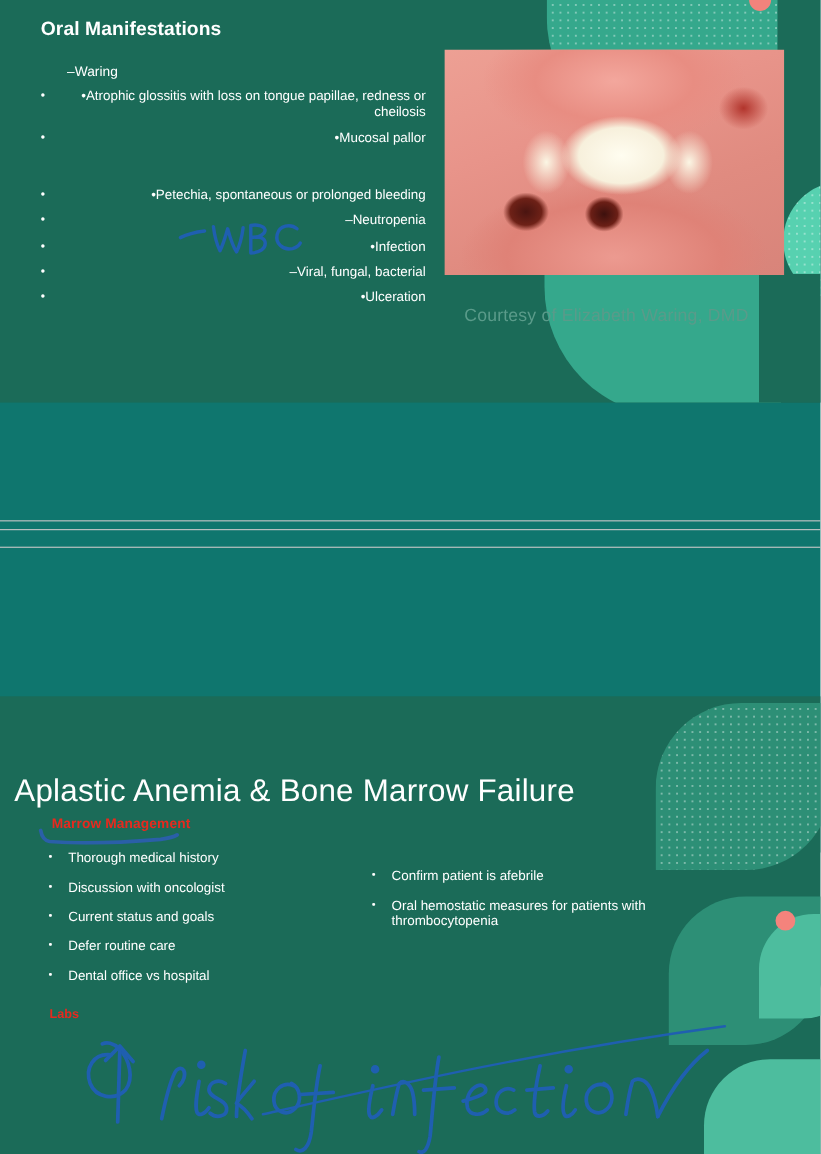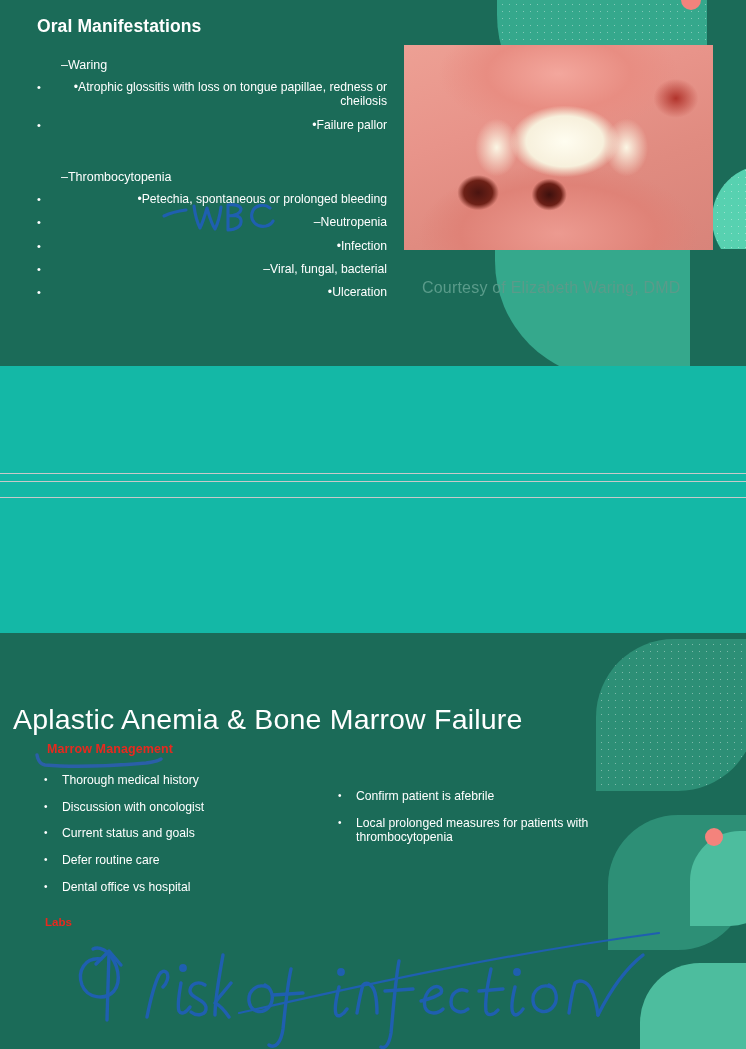--- a/index.html
+++ b/index.html
@@ -10,21 +10,21 @@
     height: 1049px;
     background: #ffffff;
     font-family: "Liberation Sans", sans-serif;
     overflow: hidden;
   }
 
   #page {
     position: relative;
     width: 746px;
     height: 775px;
-    background: #14b8a6;
+    background: #0f766e;
   }
 
   
   .slide {
     position: absolute;
     left: 0;
     width: 746px;
     background: #1b6b58;
     overflow: hidden;
   }
@@ -256,26 +256,25 @@
 
     <div class="bullet-block" id="oral-group-anemia">
       <div class="sub-head">–Waring</div>
 
       <div class="bullet-row">
         <span class="bdot">•</span>
         <span class="btext">•Atrophic glossitis with loss on tongue papillae, redness or cheilosis</span>
       </div>
       <div class="bullet-row">
         <span class="bdot">•</span>
-        <span class="btext">•Failure pallor</span>
+        <span class="btext">•Mucosal pallor</span>
       </div>
     </div>
 
     <div class="bullet-block" id="oral-group-thrombo">
-      <div class="sub-head">–Thrombocytopenia</div>
 
       <div class="bullet-row">
         <span class="bdot">•</span>
         <span class="btext">•Petechia, spontaneous or prolonged bleeding</span>
       </div>
       <div class="bullet-row">
         <span class="bdot">•</span>
         <span class="btext">–Neutropenia</span>
       </div>
       <div class="bullet-row">
@@ -350,21 +349,21 @@
       </div>
     </div>
 
     <div class="s2-list" id="dm-right-list">
       <div class="s2-row">
         <span class="bdot">•</span>
         <span class="btext">Confirm patient is afebrile</span>
       </div>
       <div class="s2-row">
         <span class="bdot">•</span>
-        <span class="btext">Local prolonged measures for patients with thrombocytopenia</span>
+        <span class="btext">Oral hemostatic measures for patients with thrombocytopenia</span>
       </div>
     </div>
 
     <div id="labs-heading">Labs</div>
   </section>
 
   <svg class="ink" id="ink-risk" viewBox="0 0 660 124">
     <g fill="none" stroke="#1f5fb0" stroke-width="3.4" stroke-linecap="round" stroke-linejoin="round">
 
       <path d="M46,34 C30,32 22,46 27,60 C32,73 50,76 59,66 C67,56 63,38 53,28 C48,23 42,22 38,24"></path>

